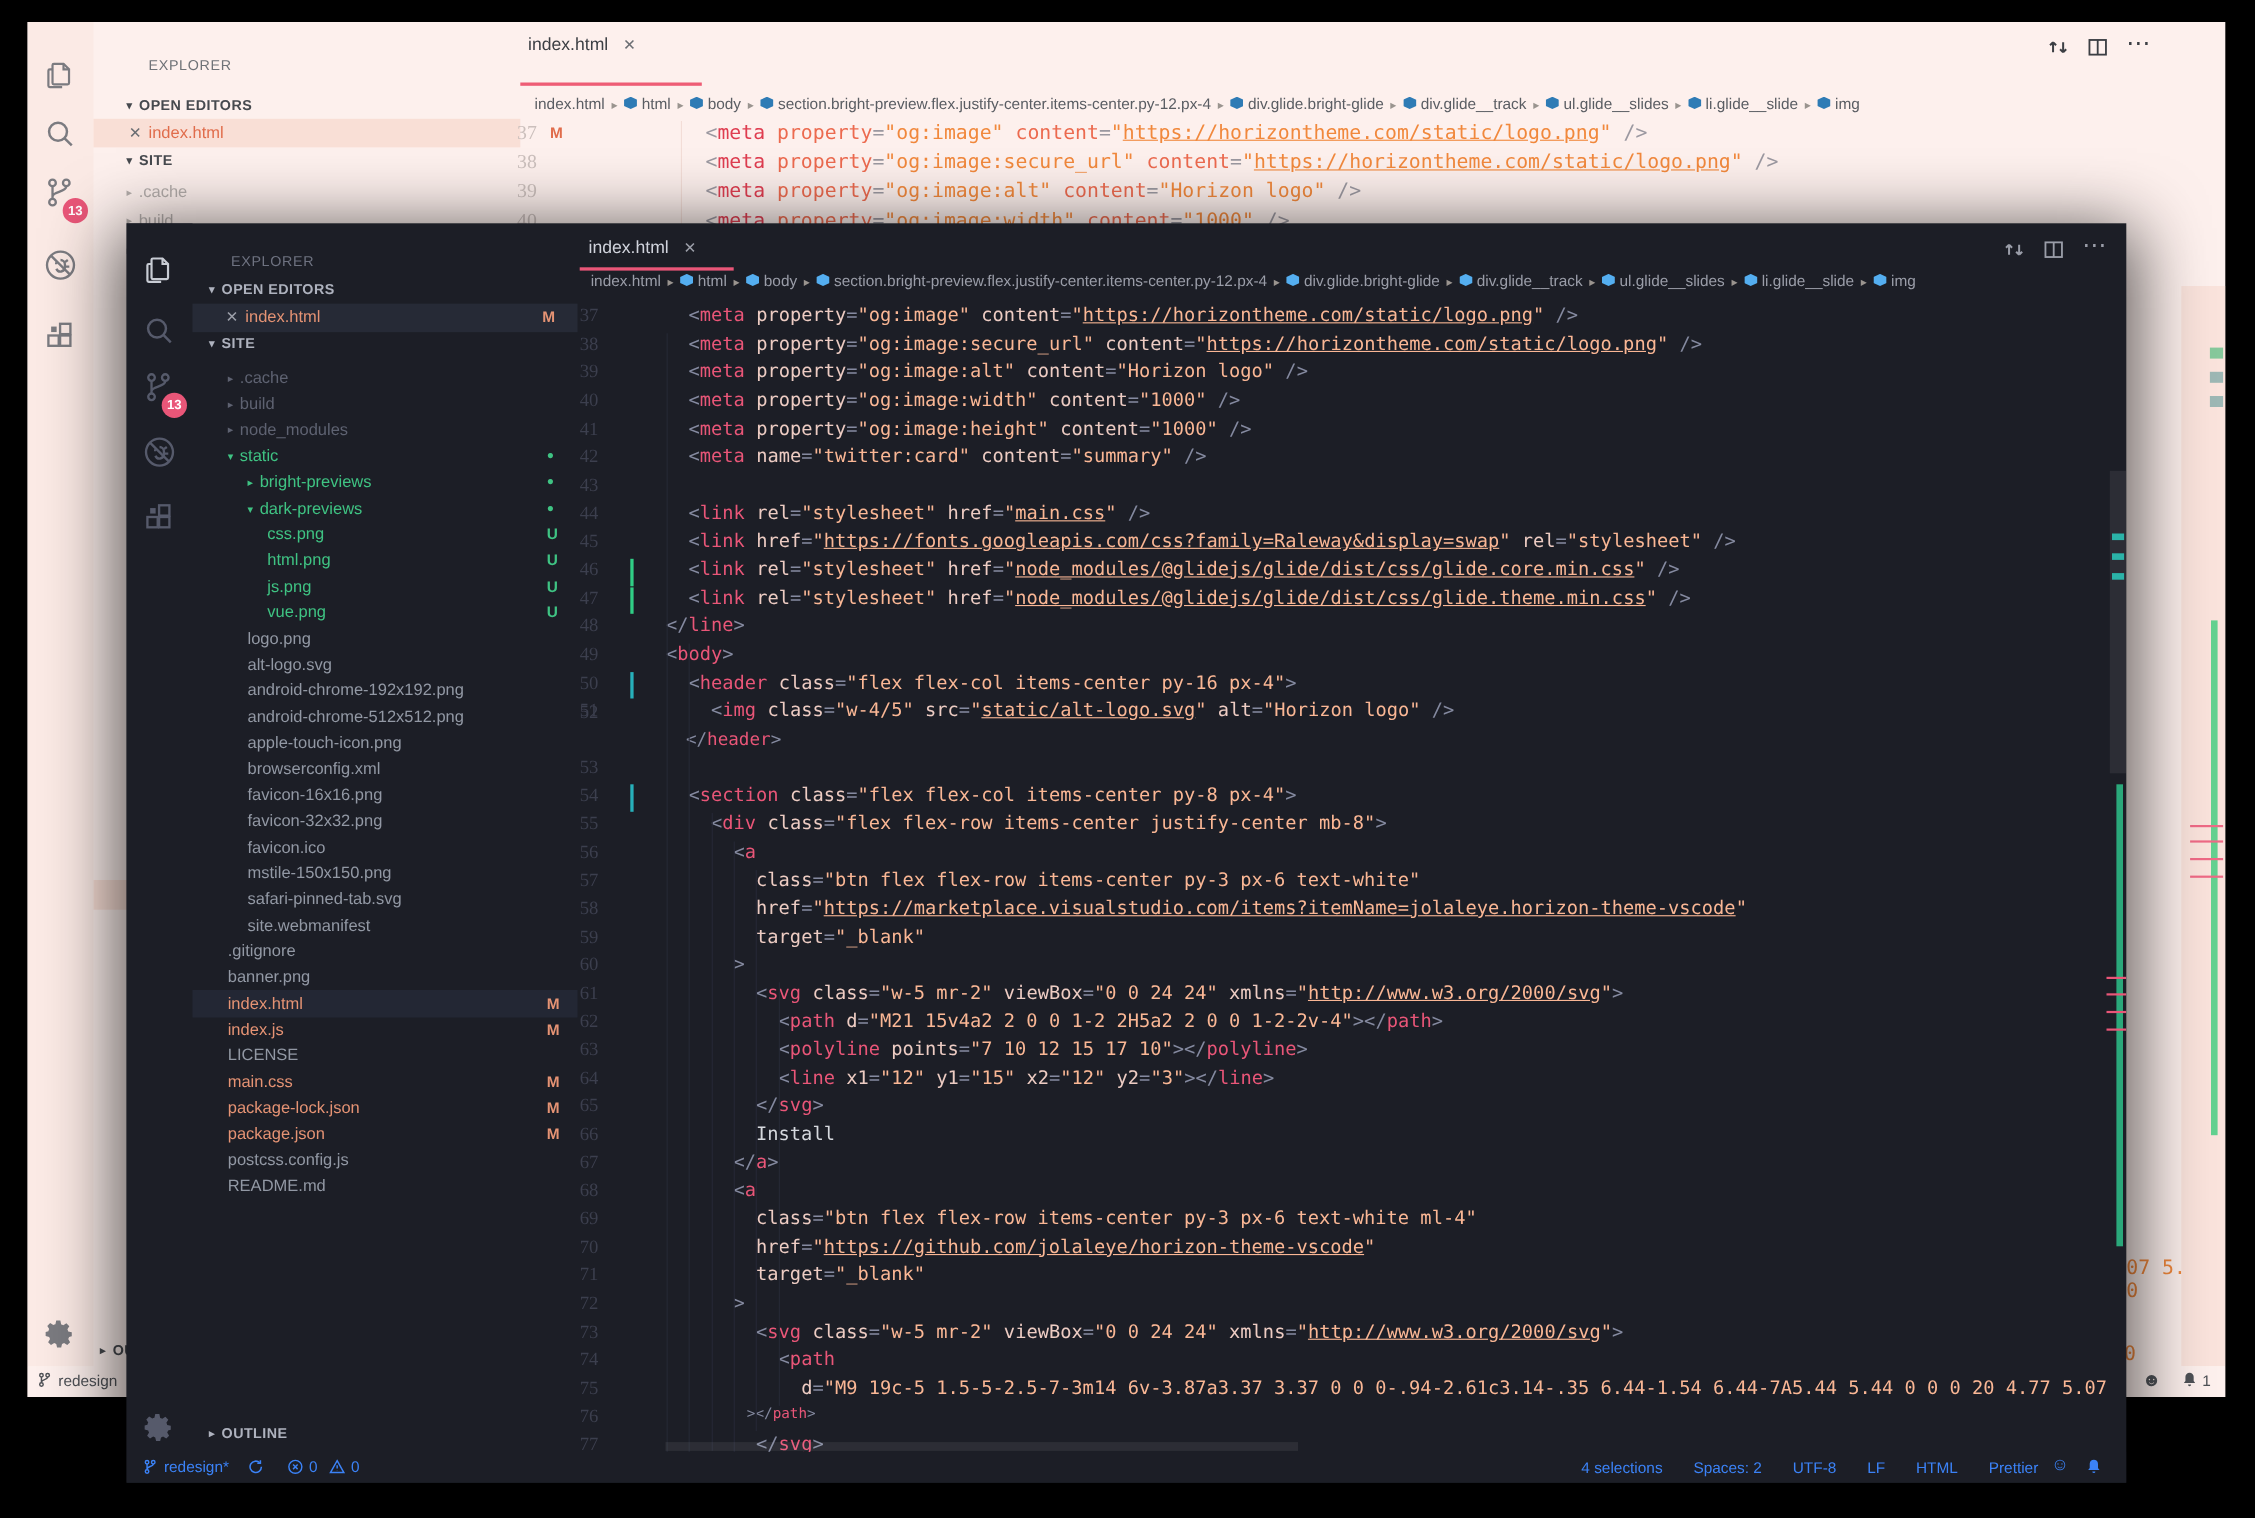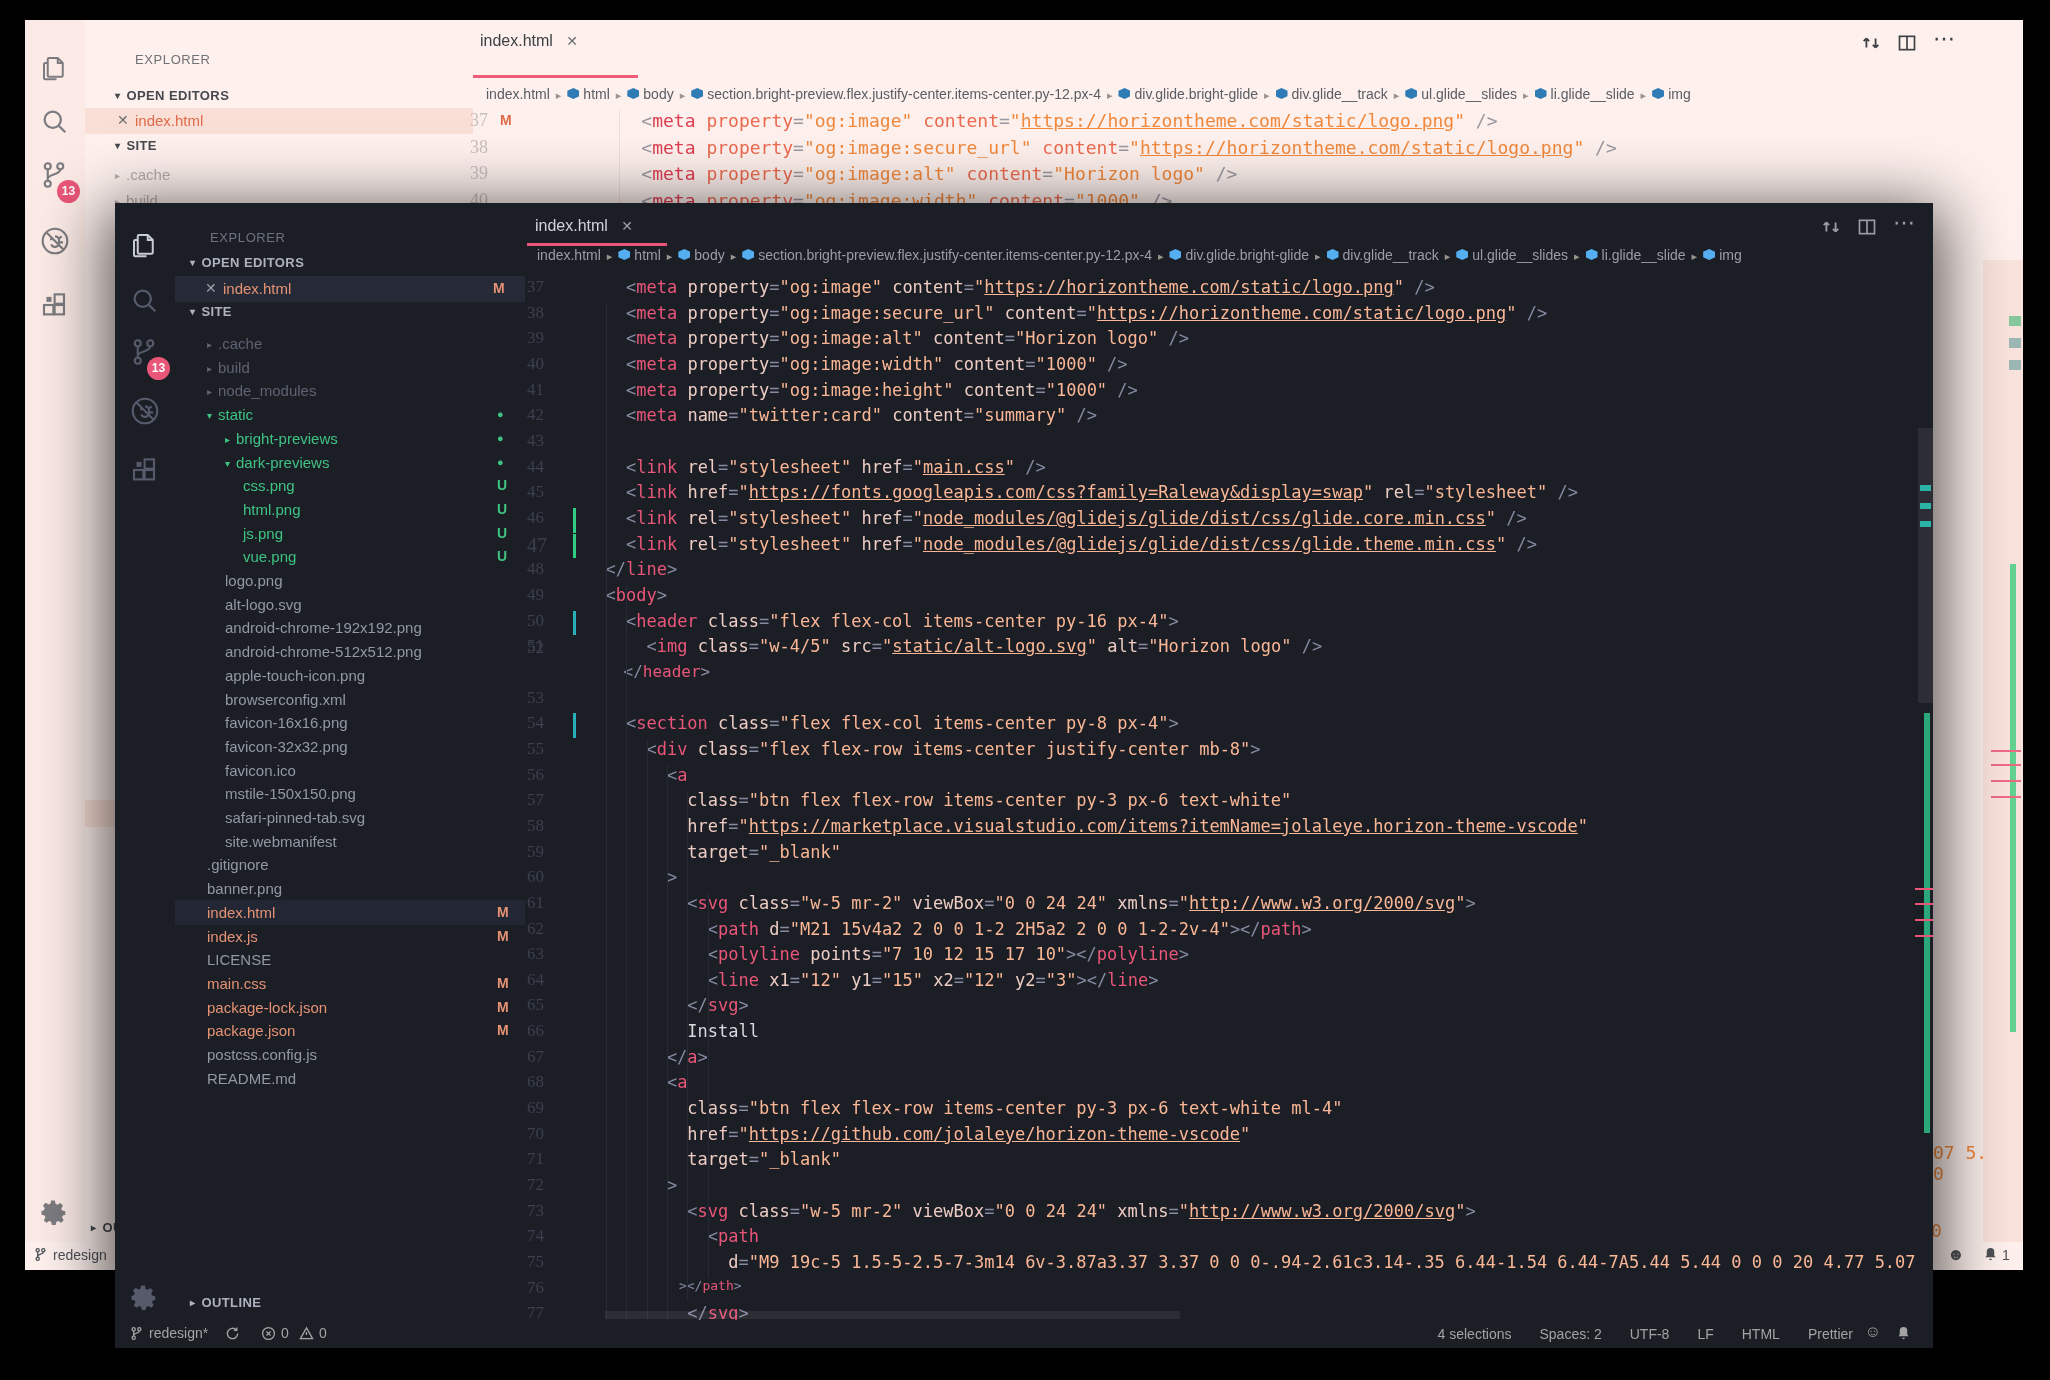--- a/index.html
+++ b/index.html
@@ -42,21 +42,21 @@
   
   .light .tk-tg{color:#DF3D50;} .light .tk-at{color:#EC6A4F;} .light .tk-pn{color:#9b98a0;}
   .light .tk-vl{color:#F1883C;} .light .tk-ul{color:#F1883C;text-decoration:underline;}
   .light .tk-tx{color:#4A4E55;}
   
   .dark .tk-tg{color:#E95678;} .dark .tk-at{color:#EDCCC3;} .dark .tk-pn{color:#858aa0;}
   .dark .tk-vl{color:#FAB795;} .dark .tk-ul{color:#FAB795;text-decoration:underline;}
   .dark .tk-tx{color:#D6D9DE;}
   .ruler-mark{position:absolute;}
   #bgwin .statusbar{left:0;top:1222px;width:1998px;height:28px;background:#FDF0ED;color:#4e5156;font-size:14px;}
-  #fgwin .statusbar{left:0;top:1117px;width:1818px;height:28px;background:#1C1E26;color:#a3a3a3;font-size:14px;}
+  #fgwin .statusbar{left:0;top:1117px;width:1818px;height:28px;background:#1C1E26;color:#3b82f6;font-size:14px;}
   .st-item{display:inline-block;vertical-align:middle;}
   
   #fgwin{left:115px;top:203px;width:1818px;height:1145px;background:#1C1E26;
          box-shadow:0 14px 60px 10px rgba(0,0,0,.65);}
   #fgwin .actbar{left:0;top:0;width:60px;height:1117px;background:#1C1E26;}
   #fgwin .aicon{color:#565A6B;}
   #fgwin .aicon.active{color:#C8CCD4;}
   #fgwin .expl-title{color:#6E7280;}
   #fgwin .sec-hd{color:#AEB2BE;}
   #fgwin .dim{color:#5E6271;}
@@ -341,21 +341,21 @@
         <div class="code" style="left: 470px; top: 202.3px; font-size: 17px; width: 1330px; overflow: hidden; white-space: pre;"><span class="tk-pn">    &lt;</span><span class="tk-tg">meta</span><span class="tk-tx"> </span><span class="tk-at">name</span><span class="tk-pn">=</span><span class="tk-vl">"twitter:card"</span><span class="tk-tx"> </span><span class="tk-at">content</span><span class="tk-pn">=</span><span class="tk-vl">"summary"</span><span class="tk-pn"> /&gt;</span></div>
         <div class="lnum" style="left: 412px; top: 227.96px; width: 35px; font-size: 17px;">43</div>
         <div class="code" style="left: 470px; top: 227.96px; font-size: 17px; width: 1330px; overflow: hidden; white-space: pre;"></div>
         <div class="lnum" style="left: 412px; top: 253.62px; width: 35px; font-size: 17px;">44</div>
         <div class="code" style="left: 470px; top: 253.62px; font-size: 17px; width: 1330px; overflow: hidden; white-space: pre;"><span class="tk-pn">    &lt;</span><span class="tk-tg">link</span><span class="tk-tx"> </span><span class="tk-at">rel</span><span class="tk-pn">=</span><span class="tk-vl">"stylesheet"</span><span class="tk-tx"> </span><span class="tk-at">href</span><span class="tk-pn">=</span><span class="tk-vl">"</span><span class="tk-ul">main.css</span><span class="tk-vl">"</span><span class="tk-pn"> /&gt;</span></div>
         <div class="lnum" style="left: 412px; top: 279.28px; width: 35px; font-size: 17px;">45</div>
         <div class="code" style="left: 470px; top: 279.28px; font-size: 17px; width: 1330px; overflow: hidden; white-space: pre;"><span class="tk-pn">    &lt;</span><span class="tk-tg">link</span><span class="tk-tx"> </span><span class="tk-at">href</span><span class="tk-pn">=</span><span class="tk-vl">"</span><span class="tk-ul">https://fonts.googleapis.com/css?family=Raleway&amp;display=swap</span><span class="tk-vl">"</span><span class="tk-tx"> </span><span class="tk-at">rel</span><span class="tk-pn">=</span><span class="tk-vl">"stylesheet"</span><span class="tk-pn"> /&gt;</span></div>
         <div class="lnum" style="left: 412px; top: 304.94px; width: 35px; font-size: 17px;">46</div>
         <div class="gut grn" style="left: 458px; top: 304.94px; height: 24.66px;"></div>
         <div class="code" style="left: 470px; top: 304.94px; font-size: 17px; width: 1330px; overflow: hidden; white-space: pre;"><span class="tk-pn">    &lt;</span><span class="tk-tg">link</span><span class="tk-tx"> </span><span class="tk-at">rel</span><span class="tk-pn">=</span><span class="tk-vl">"stylesheet"</span><span class="tk-tx"> </span><span class="tk-at">href</span><span class="tk-pn">=</span><span class="tk-vl">"</span><span class="tk-ul">node_modules/@glidejs/glide/dist/css/glide.core.min.css</span><span class="tk-vl">"</span><span class="tk-pn"> /&gt;</span></div>
-        <div class="lnum" style="left: 412px; top: 330.6px; width: 35px; font-size: 20px;">47</div>
+        <div class="lnum" style="left: 412px; top: 330.6px; width: 35px; font-size: 17px;">47</div>
         <div class="gut grn" style="left: 458px; top: 330.6px; height: 24.66px;"></div>
         <div class="code" style="left: 470px; top: 330.6px; font-size: 17px; width: 1330px; overflow: hidden; white-space: pre;"><span class="tk-pn">    &lt;</span><span class="tk-tg">link</span><span class="tk-tx"> </span><span class="tk-at">rel</span><span class="tk-pn">=</span><span class="tk-vl">"stylesheet"</span><span class="tk-tx"> </span><span class="tk-at">href</span><span class="tk-pn">=</span><span class="tk-vl">"</span><span class="tk-ul">node_modules/@glidejs/glide/dist/css/glide.theme.min.css</span><span class="tk-vl">"</span><span class="tk-pn"> /&gt;</span></div>
         <div class="lnum" style="left: 412px; top: 356.26px; width: 35px; font-size: 17px;">48</div>
         <div class="code" style="left: 470px; top: 356.26px; font-size: 17px; width: 1330px; overflow: hidden; white-space: pre;"><span class="tk-pn">  &lt;/</span><span class="tk-tg">line</span><span class="tk-pn">&gt;</span></div>
         <div class="lnum" style="left: 412px; top: 381.92px; width: 35px; font-size: 17px;">49</div>
         <div class="code" style="left: 470px; top: 381.92px; font-size: 17px; width: 1330px; overflow: hidden; white-space: pre;"><span class="tk-pn">  &lt;</span><span class="tk-tg">body</span><span class="tk-pn">&gt;</span></div>
         <div class="lnum" style="left: 412px; top: 407.58px; width: 35px; font-size: 17px;">50</div>
         <div class="gut teal" style="left: 458px; top: 407.58px; height: 24.66px;"></div>
         <div class="code" style="left: 470px; top: 407.58px; font-size: 17px; width: 1330px; overflow: hidden; white-space: pre;"><span class="tk-pn">    &lt;</span><span class="tk-tg">header</span><span class="tk-tx"> </span><span class="tk-at">class</span><span class="tk-pn">=</span><span class="tk-vl">"flex flex-col items-center py-16 px-4"</span><span class="tk-pn">&gt;</span></div>
         <div class="lnum" style="left: 412px; top: 433.24px; width: 35px; font-size: 17px;">51</div>

